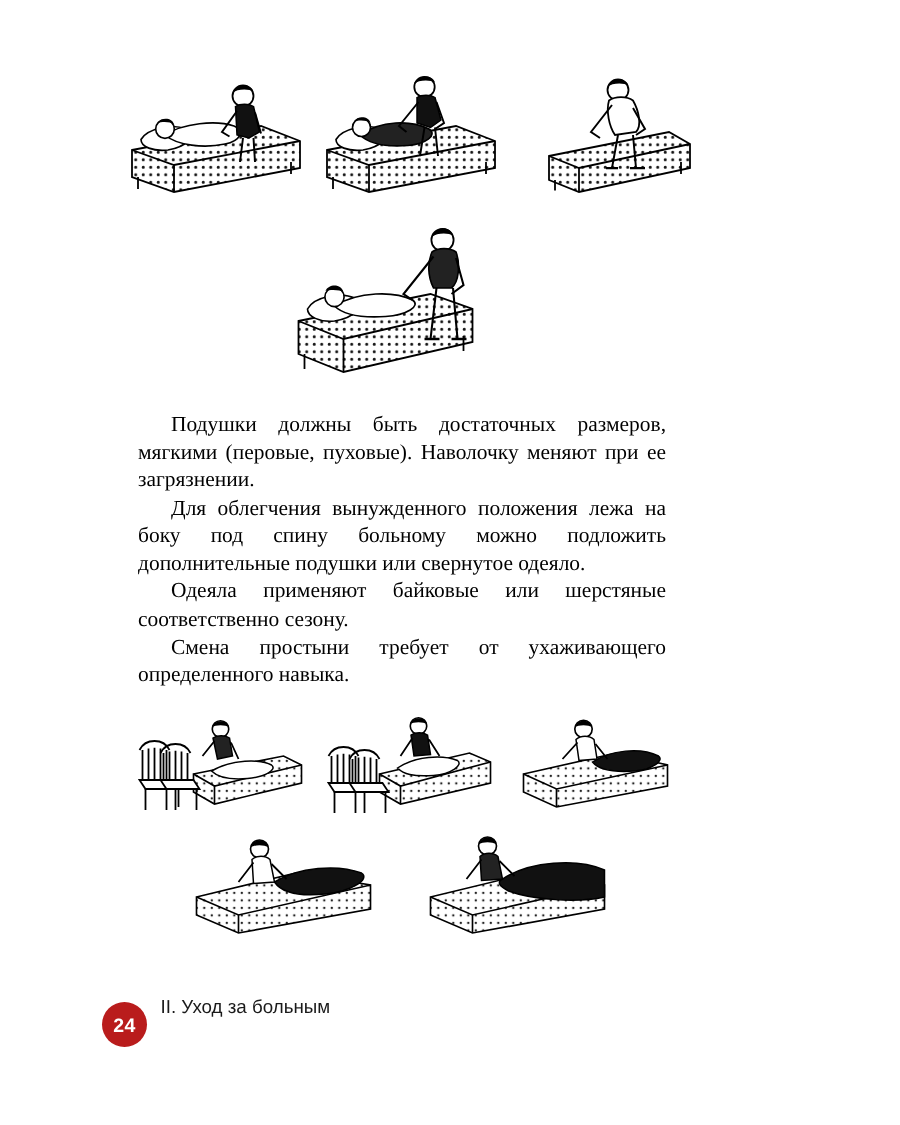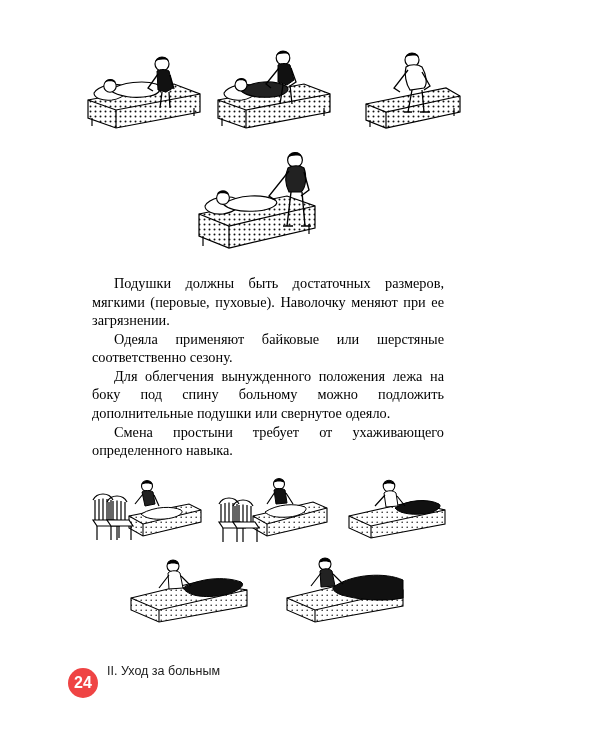--- a/index.html
+++ b/index.html
@@ -80,25 +80,25 @@
     position: absolute;
     left: 68px;
     bottom: 52px;
     display: flex;
     align-items: center;
   }
   .footer-badge {
     width: 30px;
     height: 30px;
     border-radius: 50%;
-    background: #ef4444;
+    background: #b91c1c;
     color: #ffffff;
     font-family: "Liberation Sans", sans-serif;
     font-weight: bold;
-    font-size: 16px;
+    font-size: 13px;
     display: flex;
     align-items: center;
     justify-content: center;
     letter-spacing: 0.2px;
     margin-top: 24px;
   }
   .footer-text {
     margin-left: 9px;
     font-family: Liberation Sans, sans-serif;
     font-size: 12.5px;
@@ -223,22 +223,22 @@
           <path d="M108,54 L104,88 M119,54 L122,88" stroke="#000" stroke-width="1.4" fill="none"></path>
           <path d="M100,88 L110,88 M118,88 L128,88" stroke="#000" stroke-width="1.6" fill="none"></path>
         </svg>
       </div>
     </div>
 
   </div>
 
   <div class="body-text">
     <p>Подушки должны быть достаточных размеров, мягкими (перовые, пуховые). Наволочку меняют при ее загрязнении.</p>
+    <p>Для облегчения вынужденного положения лежа на боку под спину больному можно подложить дополнительные подушки или свернутое одеяло.</p>
     <p>Одеяла применяют байковые или шерстяные соответственно сезону.</p>
-    <p>Для облегчения вынужденного положения лежа на боку под спину больному можно подложить дополнительные подушки или свернутое одеяло.</p>
     <p>Смена простыни требует от ухаживающего определенного навыка.</p>
   </div>
 
   <div class="fig-block" id="fig-bottom">
 
     <div class="fig-row" id="fig-bottom-row1">
 
       <div class="fig">
         <svg width="118" height="72" viewBox="0 0 118 72">
           <defs>

